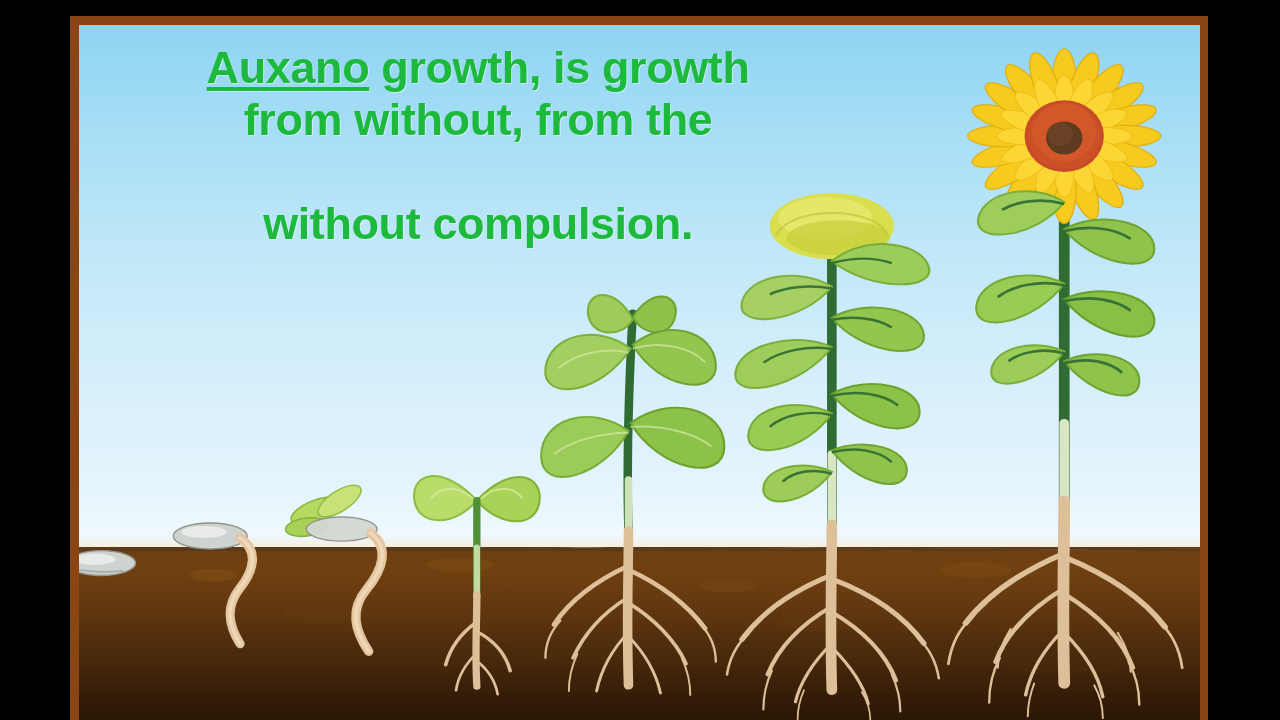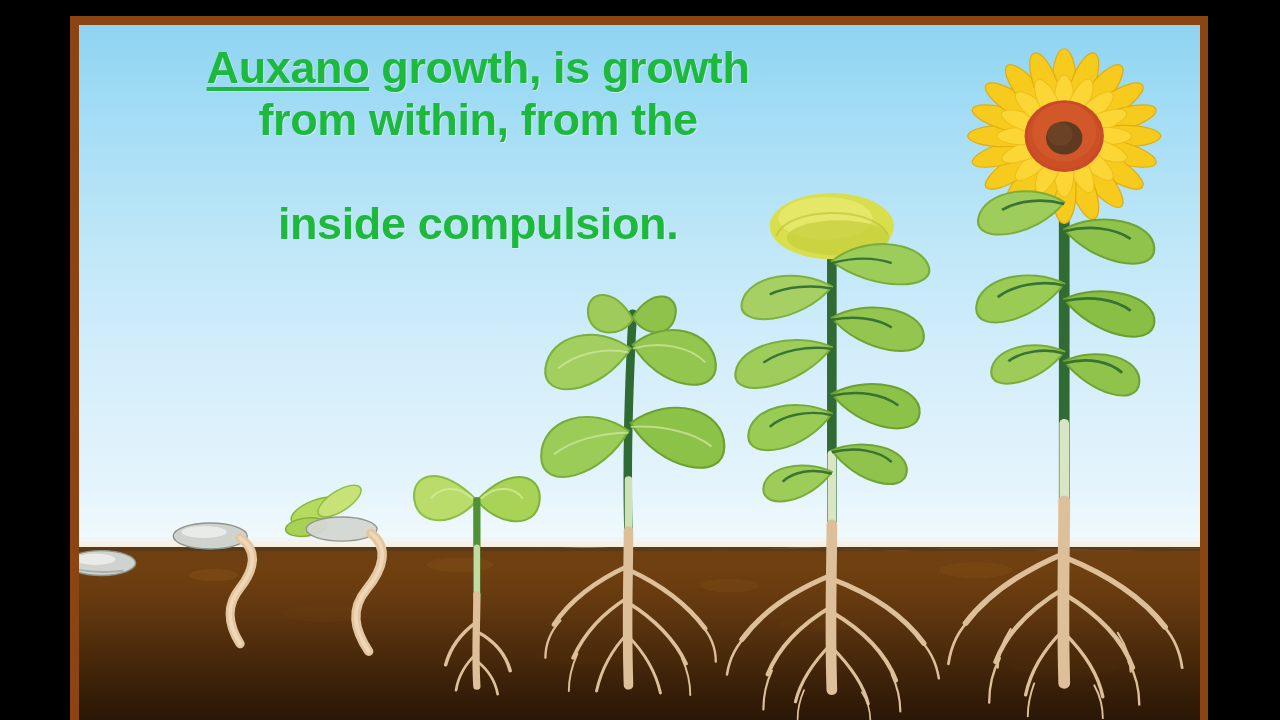--- a/index.html
+++ b/index.html
@@ -103,23 +103,23 @@
 
       <div class="sky"></div>
       <div class="horizon"></div>
       <div class="clods"></div>
       <div class="soil">
         <div class="soil-speckle"></div>
       </div>
 
       <div class="caption">
         <span class="u">Auxano</span><span> growth, is growth</span><br>
-        <span>from within, from the</span><br>
+        <span>from without, from the</span><br>
         <br>
-        <span>inside compulsion.</span>
+        <span>without compulsion.</span>
       </div>
 
       <div class="stage" style="left:-1.6%; bottom:0; width:9%; height:26%;">
         <svg viewBox="0 0 100 190" width="100%" height="100%" preserveAspectRatio="none">
           <ellipse cx="40" cy="22" rx="34" ry="13" fill="#cfd3cf" stroke="#8e938c" stroke-width="1.4"></ellipse>
           <ellipse cx="34" cy="18" rx="20" ry="6" fill="#eef1ee" opacity=".8"></ellipse>
           <path d="M6 26 Q30 34 62 30" stroke="#9aa199" stroke-width="2" fill="none" opacity=".7"></path>
         </svg>
       </div>
 

